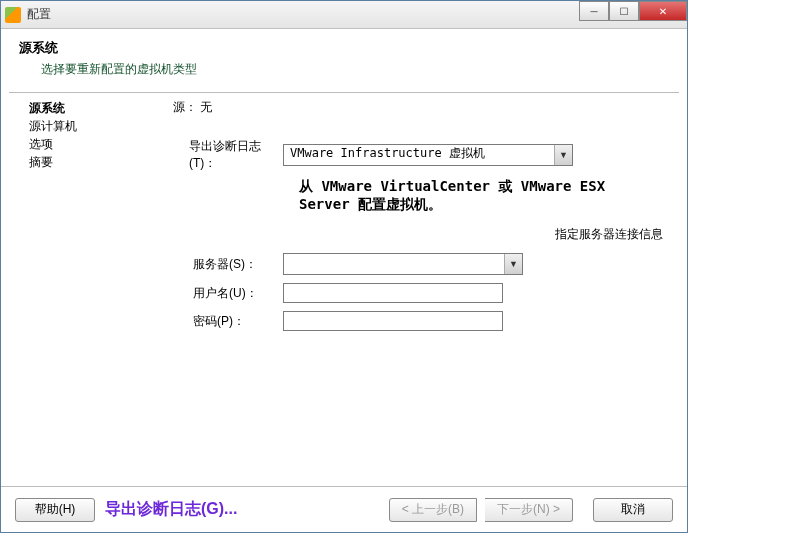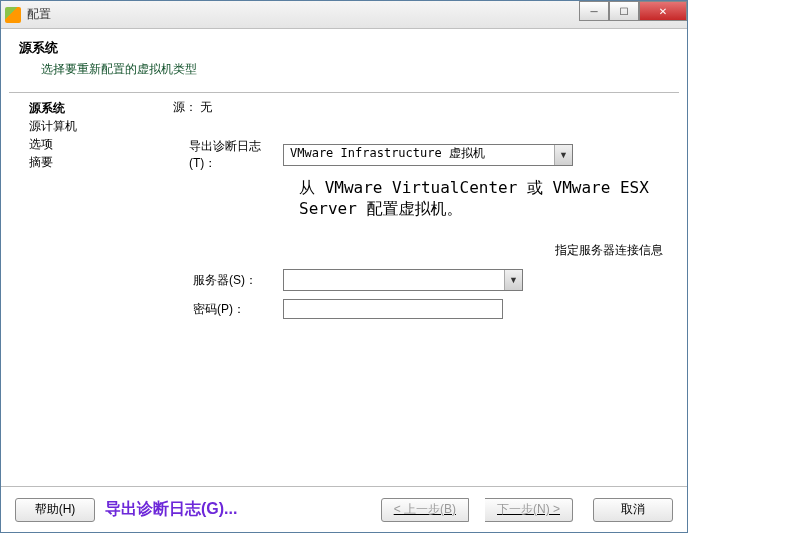--- a/index.html
+++ b/index.html
@@ -89,25 +89,26 @@
 }
 .combo .combo-text { flex: 1; padding: 0 6px; font-size: 12px; font-family: "SimSun", monospace; }
 .combo .combo-arrow {
   width: 18px; height: 100%;
   background: linear-gradient(to bottom, #f0f0f0, #d0d0d0);
   border-left: 1px solid #aaa;
   display: flex; align-items: center; justify-content: center;
   font-size: 9px; color: #333;
 }
 .hint {
-  font-size: 16px;
+  font-size: 14px;
   margin-left: 126px;
   margin-top: 6px;
-  margin-bottom: 22px;
+  margin-bottom: 12px;
   font-family: "SimSun", monospace;
+  font-weight: bold;
 }
 .group-label {
   font-size: 12px;
   margin-left: 16px;
   margin-bottom: 10px;
   text-align: right;
 }
 .text-input {
   border: 1px solid #7a7a7a;
   height: 20px;
@@ -140,21 +141,21 @@
   padding: 0 12px;
   font-size: 12px;
   font-family: inherit;
   border-radius: 3px;
   cursor: pointer;
   min-width: 80px;
 }
 .btn:disabled { color: #9a9a9a; cursor: default; }
 .link { color: #6d28d9; text-decoration: none; margin-left: 10px; font-size: 16px; font-weight: bold; }
 .footer .spacer { flex: 1; }
-.footer .nav-group { display: flex; gap: 16px; text-decoration: underline; }
+.footer .nav-group { display: flex; gap: 8px; }
 .footer .nav-group .btn { border-radius: 0; }
 .footer .nav-group .btn:first-child { border-radius: 3px 0 0 3px; }
 .footer .nav-group .btn:last-child { border-radius: 0 3px 3px 0; border-left: none; }
 .footer .cancel-btn { margin-left: 20px; }
 .inner-hr { border-top: 1px solid #d0d0d0; margin: 0 10px 0 0; }
 </style>
 </head>
 <body>
 
 <div class="window">
@@ -204,20 +205,24 @@
       <div class="group-label">指定服务器连接信息</div>
 
       <div class="form-row">
         <label>服务器(S)：</label>
         <div class="combo server-combo">
           <div class="combo-text"></div>
           <div class="combo-arrow">▼</div>
         </div>
       </div>
 
+      <div class="form-row">
+        <label>用户名(U)：</label>
+        <input type="text" class="text-input" value="" style="">
+      </div>
 
       <div class="form-row">
         <label>密码(P)：</label>
         <input type="password" class="text-input" value="" style="">
       </div>
 
     </div>
   </div>
 
   <div class="inner-hr" style="margin-left:190px;"></div>

